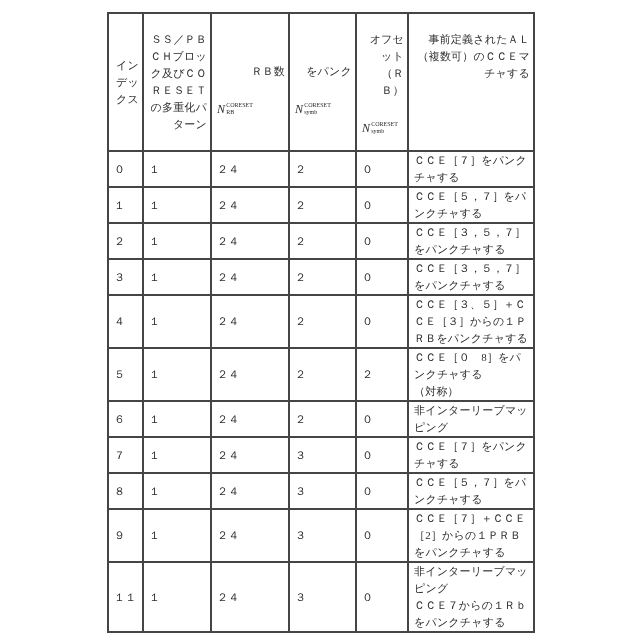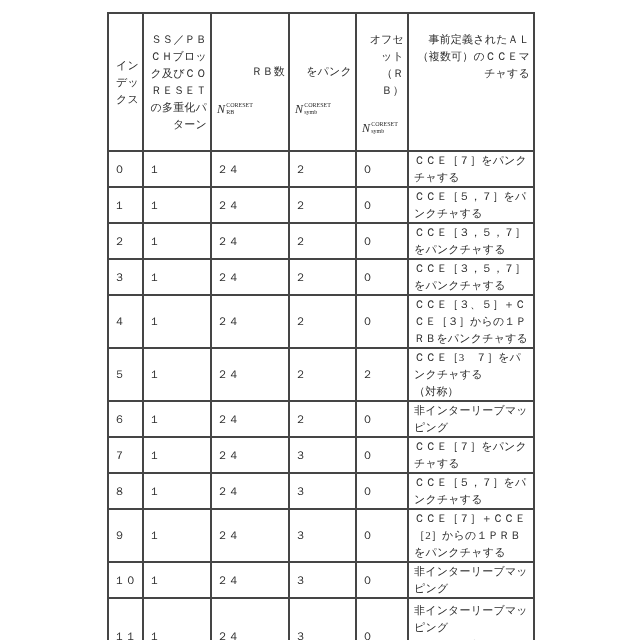--- a/index.html
+++ b/index.html
@@ -194,21 +194,21 @@
           <td>ＣＣＥ［３、５］＋Ｃ
 ＣＥ［３］からの１Ｐ
 ＲＢをパンクチャする</td>
         </tr>
         <tr>
           <td>５</td>
           <td>１</td>
           <td>２４</td>
           <td>２</td>
           <td>２</td>
-          <td>ＣＣＥ［3　７］をパ
+          <td>ＣＣＥ［０　8］をパ
 ンクチャする
 （対称）</td>
         </tr>
         <tr>
           <td>６</td>
           <td>１</td>
           <td>２４</td>
           <td>２</td>
           <td>０</td>
           <td>非インターリーブマッ
@@ -234,29 +234,20 @@
         </tr>
         <tr>
           <td>９</td>
           <td>１</td>
           <td>２４</td>
           <td>３</td>
           <td>０</td>
           <td>ＣＣＥ［７］＋ＣＣＥ
 ［2］からの１ＰＲＢ
 をパンクチャする</td>
-        </tr>
-        <tr>
-          <td>１０</td>
-          <td>１</td>
-          <td>２４</td>
-          <td>３</td>
-          <td>０</td>
-          <td>非インターリーブマッ
-ピング</td>
         </tr>
         <tr>
           <td>１１</td>
           <td>１</td>
           <td>２４</td>
           <td>３</td>
           <td>０</td>
           <td>非インターリーブマッ
 ピング
 ＣＣＥ７からの１Ｒｂ

